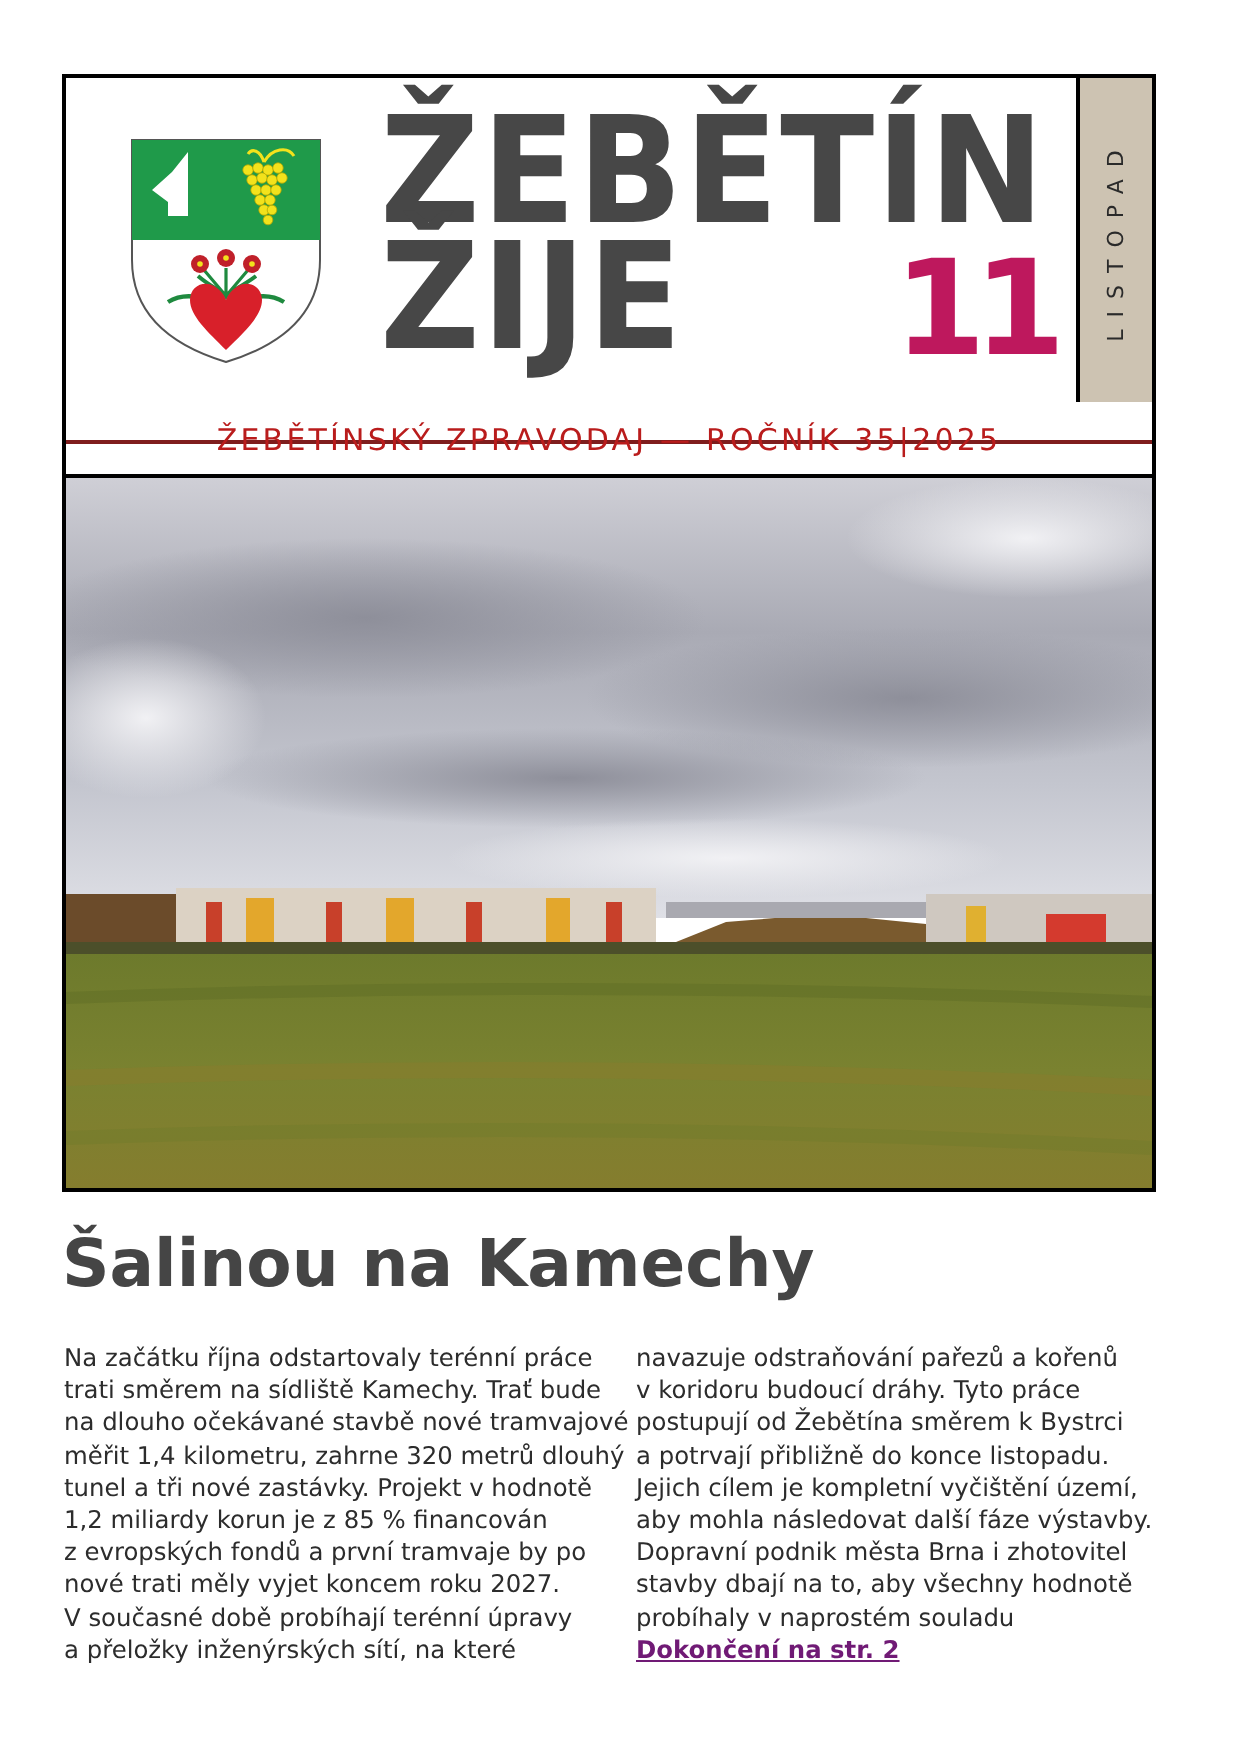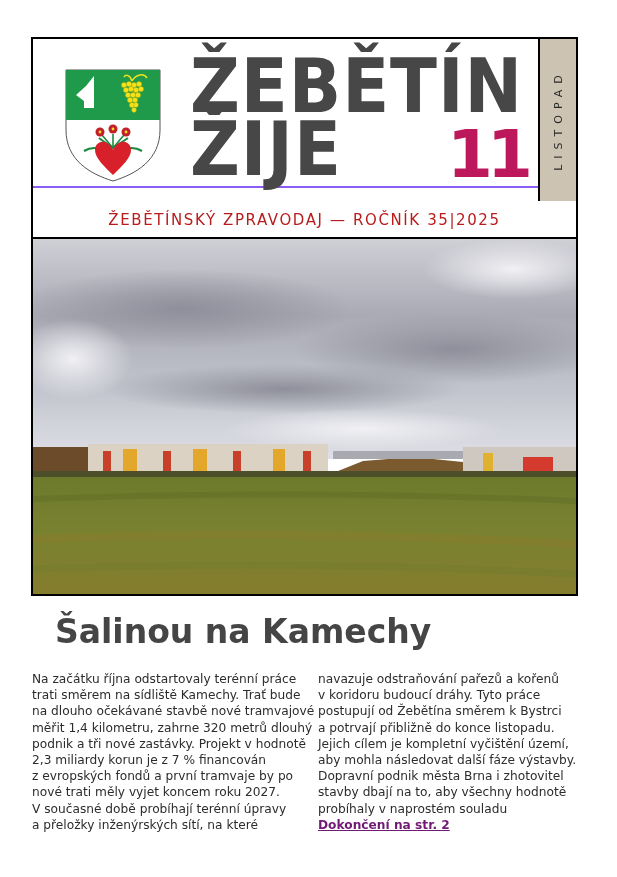--- a/index.html
+++ b/index.html
@@ -1,40 +1,40 @@
 <!DOCTYPE html>
 <html><head>
 <meta charset="utf-8">
 <style>
   * { box-sizing: border-box; margin: 0; padding: 0; }
   html, body { width: 617px; height: 877px; background: #ffffff; overflow: hidden; }
   body { position: relative; font-family: "DejaVu Sans", sans-serif; color: #3e3e3e; }
 
   .frame { position: absolute; left: 31px; top: 37px; width: 547px; height: 559px; border: 2px solid #000; }
-  .header { position: absolute; left: 0; top: 0; width: 543px; height: 149px; border-bottom: 2px solid #8b5cf6; text-decoration: underline; }
+  .header { position: absolute; left: 0; top: 0; width: 543px; height: 183px; border-bottom: 2px solid #7f1d1d; text-decoration: underline; }
   .side { position: absolute; right: 0; top: 0; width: 38px; height: 162px; background: #cdc3b2; border-left: 2px solid #000; }
   .side-text { position: absolute; left: 50%; top: 50%; transform: translate(-50%,-50%) rotate(-90deg); white-space: nowrap;
     font-family: "DejaVu Sans", sans-serif; font-size: 11px; letter-spacing: 6px; color: #2a2a2a; }
 
   .crest { position: absolute; left: 31px; top: 29px; width: 98px; height: 115px; }
 
   .title { position: absolute; left: 157px; font-family: "DejaVu Sans", sans-serif; font-weight: bold;
     color: #474747; line-height: 1; letter-spacing: 1px; }
   .t1 { top: 10px; font-size: 74px; transform: scaleX(0.93); transform-origin: left top; }
   .t2 { top: 73px; font-size: 74px; transform: scaleX(0.93); transform-origin: left top; }
   .issue { position: absolute; left: 414px; top: 83px; font-size: 66px; font-weight: bold; color: #be185d; line-height: 1; letter-spacing: -6px; }
 
   .subband { position: absolute; left: 0; top: 164px; width: 543px; height: 36px; border-bottom: 2px solid #000;
     display: flex; align-items: center; justify-content: center; }
   .subtitle { font-family: "DejaVu Sans", sans-serif; font-size: 15px; letter-spacing: 1.6px; color: #b91c1c; }
 
   .photo { position: absolute; left: 0; top: 200px; width: 543px; height: 355px; overflow: hidden; }
 
   .headline { position: absolute; left: 31px; top: 612px; font-family: "DejaVu Sans", sans-serif; font-weight: bold;
-    font-size: 33px; color: #454545; letter-spacing: 0px; margin-left: 24px; }
+    font-size: 33px; color: #454545; letter-spacing: 0px; }
 
   .col { position: absolute; top: 671px; width: 272px; font-family: "DejaVu Sans", sans-serif; font-size: 12.2px;
     line-height: 16.2px; color: #2c2c2c; }
   .col1 { left: 32px; }
   .col2 { left: 318px; }
   .col .line { display: block; white-space: nowrap; }
   .more { font-weight: bold; text-decoration: underline; color: #701a75; display: inline-block; }
 </style>
 </head>
 <body>
@@ -163,22 +163,22 @@
   </div>
 </div>
 
 <h1 class="headline">Šalinou na Kamechy</h1>
 
 <div class="col col1">
   <span class="line">Na začátku října odstartovaly terénní práce</span>
   <span class="line">trati směrem na sídliště Kamechy. Trať bude</span>
   <span class="line">na dlouho očekávané stavbě nové tramvajové</span>
   <span class="line">měřit 1,4 kilometru, zahrne 320 metrů dlouhý</span>
-  <span class="line">podnik a tři nové zastávky. Projekt v hodnotě</span>
-  <span class="line">2,3 miliardy korun je z 7 % financován</span>
+  <span class="line">tunel a tři nové zastávky. Projekt v hodnotě</span>
+  <span class="line">1,2 miliardy korun je z 85 % financován</span>
   <span class="line">z evropských fondů a první tramvaje by po</span>
   <span class="line">nové trati měly vyjet koncem roku 2027.</span>
   <span class="line">V současné době probíhají terénní úpravy</span>
   <span class="line">a přeložky inženýrských sítí, na které</span>
 </div>
 
 <div class="col col2">
   <span class="line">navazuje odstraňování pařezů a kořenů</span>
   <span class="line">v koridoru budoucí dráhy. Tyto práce</span>
   <span class="line">postupují od Žebětína směrem k Bystrci</span>

